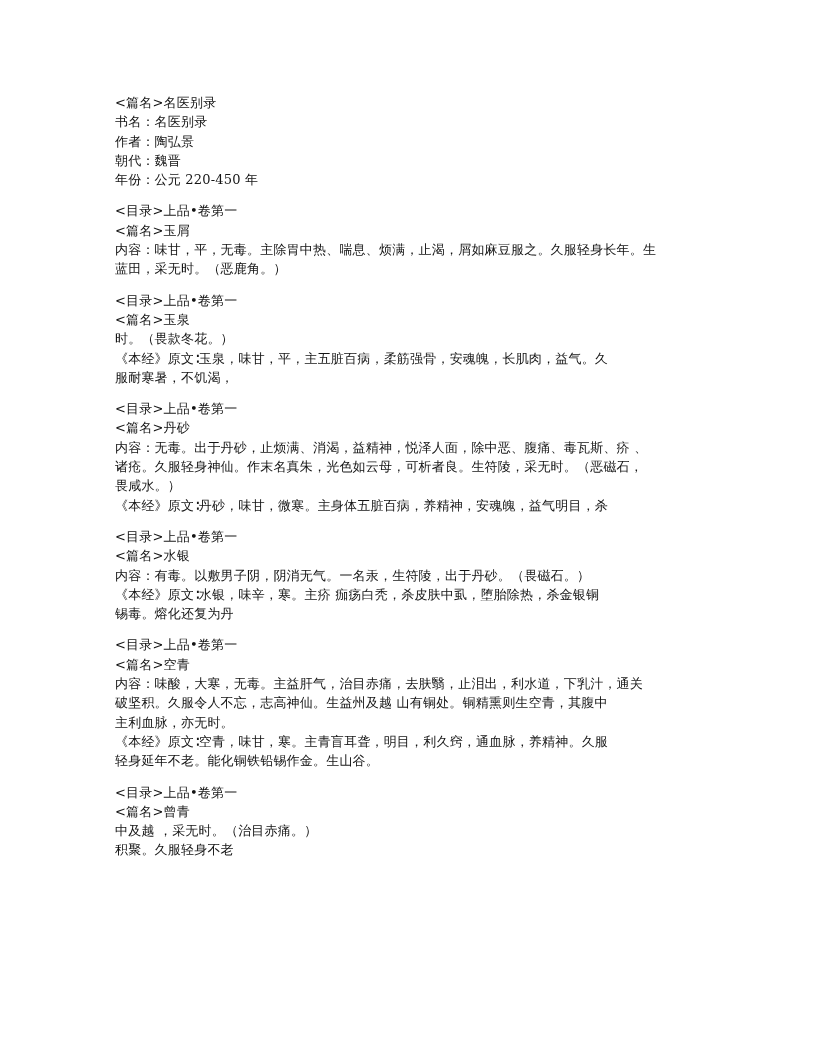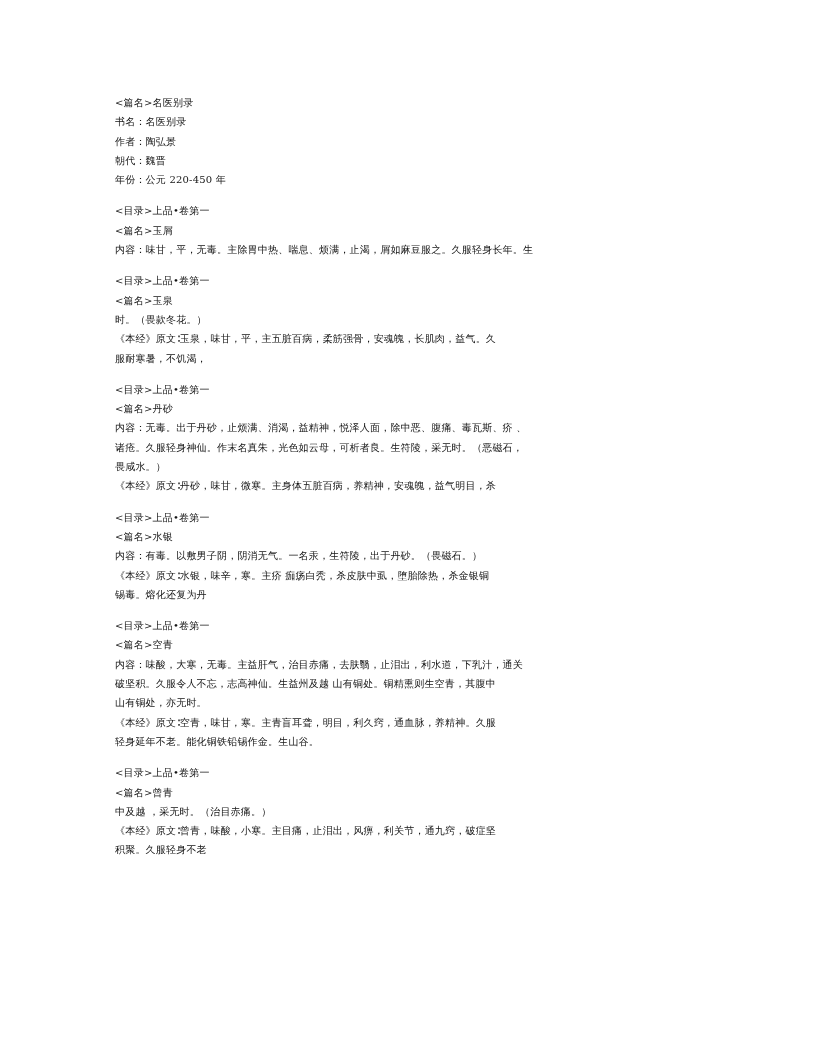--- a/index.html
+++ b/index.html
@@ -19,21 +19,21 @@
   .doc-body {
     position: absolute;
     left: 115px;
     top: 93px;
     width: 600px;
   }
   .block {
     margin: 0 0 12px 0;
   }
   .line {
-    font-size: 10px;
+    font-size: 13px;
     line-height: 19.3px;
     white-space: pre;
     letter-spacing: 0.2px;
   }
 </style>
 </head>
 <body>
 
 <div class="page">
   <div class="doc-body">
@@ -43,20 +43,21 @@
       <div class="line">书名：名医别录</div>
       <div class="line">作者：陶弘景</div>
       <div class="line">朝代：魏晋</div>
       <div class="line">年份：公元 220-450 年</div>
     </div>
 
     <div class="block">
       <div class="line">&lt;目录&gt;上品•卷第一</div>
       <div class="line">&lt;篇名&gt;玉屑</div>
       <div class="line">内容：味甘，平，无毒。主除胃中热、喘息、烦满，止渴，屑如麻豆服之。久服轻身长年。生</div>
+      <div class="line">蓝田，采无时。（恶鹿角。）</div>
     </div>
 
     <div class="block">
       <div class="line">&lt;目录&gt;上品•卷第一</div>
       <div class="line">&lt;篇名&gt;玉泉</div>
       <div class="line">时。（畏款冬花。）</div>
       <div class="line">《本经》原文∶玉泉，味甘，平，主五脏百病，柔筋强骨，安魂魄，长肌肉，益气。久</div>
       <div class="line">服耐寒暑，不饥渴，</div>
     </div>
 
@@ -75,27 +76,26 @@
       <div class="line">内容：有毒。以敷男子阴，阴消无气。一名汞，生符陵，出于丹砂。（畏磁石。）</div>
       <div class="line">《本经》原文∶水银，味辛，寒。主疥 痂疡白秃，杀皮肤中虱，堕胎除热，杀金银铜</div>
       <div class="line">锡毒。熔化还复为丹</div>
     </div>
 
     <div class="block">
       <div class="line">&lt;目录&gt;上品•卷第一</div>
       <div class="line">&lt;篇名&gt;空青</div>
       <div class="line">内容：味酸，大寒，无毒。主益肝气，治目赤痛，去肤翳，止泪出，利水道，下乳汁，通关</div>
       <div class="line">破坚积。久服令人不忘，志高神仙。生益州及越 山有铜处。铜精熏则生空青，其腹中</div>
-      <div class="line">山有铜处，亦无时。</div>
+      <div class="line">主利血脉，亦无时。</div>
       <div class="line">《本经》原文∶空青，味甘，寒。主青盲耳聋，明目，利久窍，通血脉，养精神。久服</div>
       <div class="line">轻身延年不老。能化铜铁铅锡作金。生山谷。</div>
     </div>
 
     <div class="block">
       <div class="line">&lt;目录&gt;上品•卷第一</div>
       <div class="line">&lt;篇名&gt;曾青</div>
       <div class="line">中及越 ，采无时。（治目赤痛。）</div>
-      <div class="line">《本经》原文∶曾青，味酸，小寒。主目痛，止泪出，风痹，利关节，通九窍，破症坚</div>
       <div class="line">积聚。久服轻身不老</div>
     </div>
 
   </div>
 </div>
 
 </body></html>

